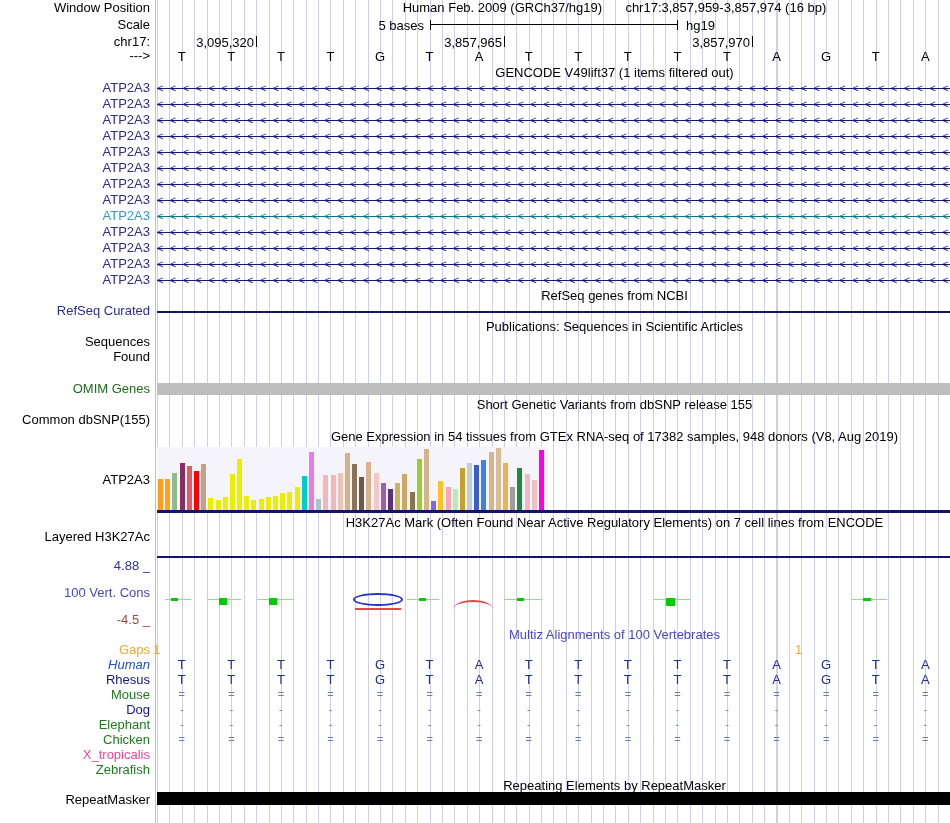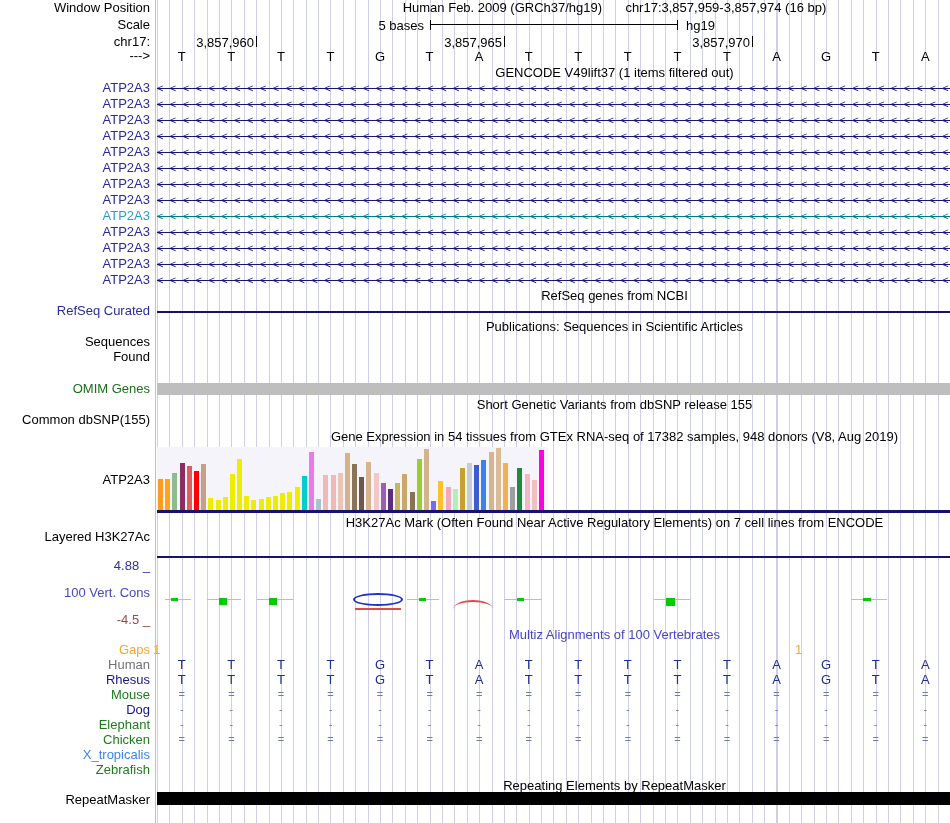--- a/index.html
+++ b/index.html
@@ -69,21 +69,21 @@
     <span>chr17:3,857,959-3,857,974 (16 bp)</span>
   </div>
 
   <div class="glabel" style="top:18px">Scale</div>
   <span class="scale-val">5 bases</span>
   <div class="scale-line"></div>
   <span class="scale-db">hg19</span>
 
   <div class="glabel" style="top:35px">chr17:</div>
   <div class="rtick" style="left:256px">
-    <span class="rtick-num">3,857,960</span>
+    <span class="rtick-num">3,095,320</span>
     <span class="rtick-bar"></span>
   </div>
   <div class="rtick" style="left:504px">
     <span class="rtick-num">3,857,965</span>
     <span class="rtick-bar"></span>
   </div>
   <div class="rtick" style="left:752px">
     <span class="rtick-num">3,857,970</span>
     <span class="rtick-bar"></span>
   </div>
@@ -264,21 +264,21 @@
       <div class="cons-marker" style="left: 706px; width: 8px; height: 3px;"></div>
     </div>
   <div class="glabel maroon" style="top:613px">-4.5 _</div>
 
   <div class="ctitle blue" style="top:628px">Multiz Alignments of 100 Vertebrates</div>
   <div class="glabel orange" style="top:643px">Gaps</div>
   <span class="gap-mark" style="left:153px">1</span>
   <span class="gap-mark" style="left:795px">1</span>
   <div>
       <div class="mz-row" style="top: 657px;">
-        <div class="glabel" style="color: #737373;">Human</div>
+        <div class="glabel" style="color: #1d4ed8; font-style: italic;">Human</div>
         <div class="base-grid" style="height: 100%;">
           <div class="cell mz-letter">T</div>
           <div class="cell mz-letter">T</div>
           <div class="cell mz-letter">T</div>
           <div class="cell mz-letter">T</div>
           <div class="cell mz-letter">G</div>
           <div class="cell mz-letter">T</div>
           <div class="cell mz-letter">A</div>
           <div class="cell mz-letter">T</div>
           <div class="cell mz-letter">T</div>
@@ -390,21 +390,21 @@
           <div class="cell mz-sym">=</div>
           <div class="cell mz-sym">=</div>
           <div class="cell mz-sym">=</div>
           <div class="cell mz-sym">=</div>
           <div class="cell mz-sym">=</div>
           <div class="cell mz-sym">=</div>
           <div class="cell mz-sym">=</div>
         </div>
       </div>
       <div class="mz-row" style="top: 747px;">
-        <div class="glabel" style="color: #3b82f6;">X_tropicalis</div>
+        <div class="glabel" style="color: #ec4899;">X_tropicalis</div>
         <div class="base-grid" style="height: 100%;">
           <div class="cell mz-sym"></div>
           <div class="cell mz-sym"></div>
           <div class="cell mz-sym"></div>
           <div class="cell mz-sym"></div>
           <div class="cell mz-sym"></div>
           <div class="cell mz-sym"></div>
           <div class="cell mz-sym"></div>
           <div class="cell mz-sym"></div>
           <div class="cell mz-sym"></div>

